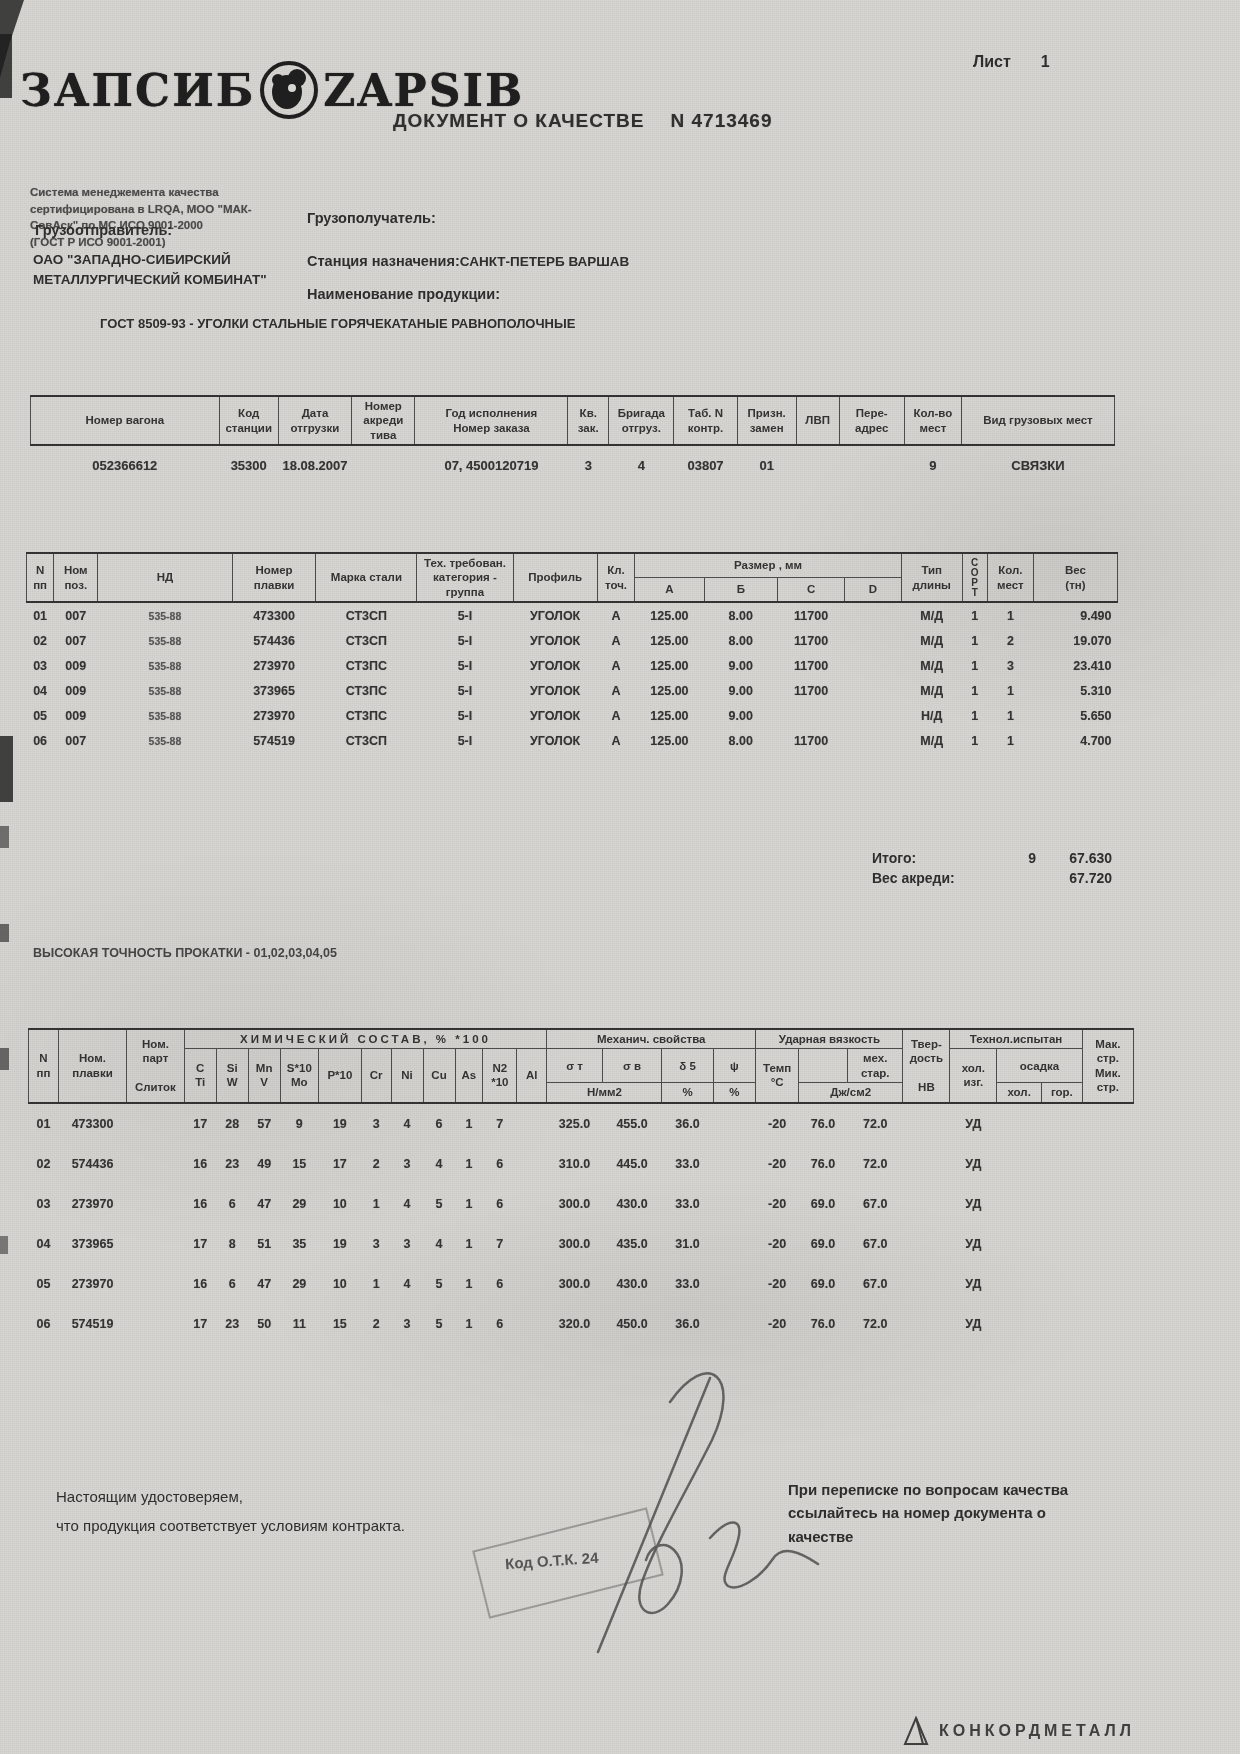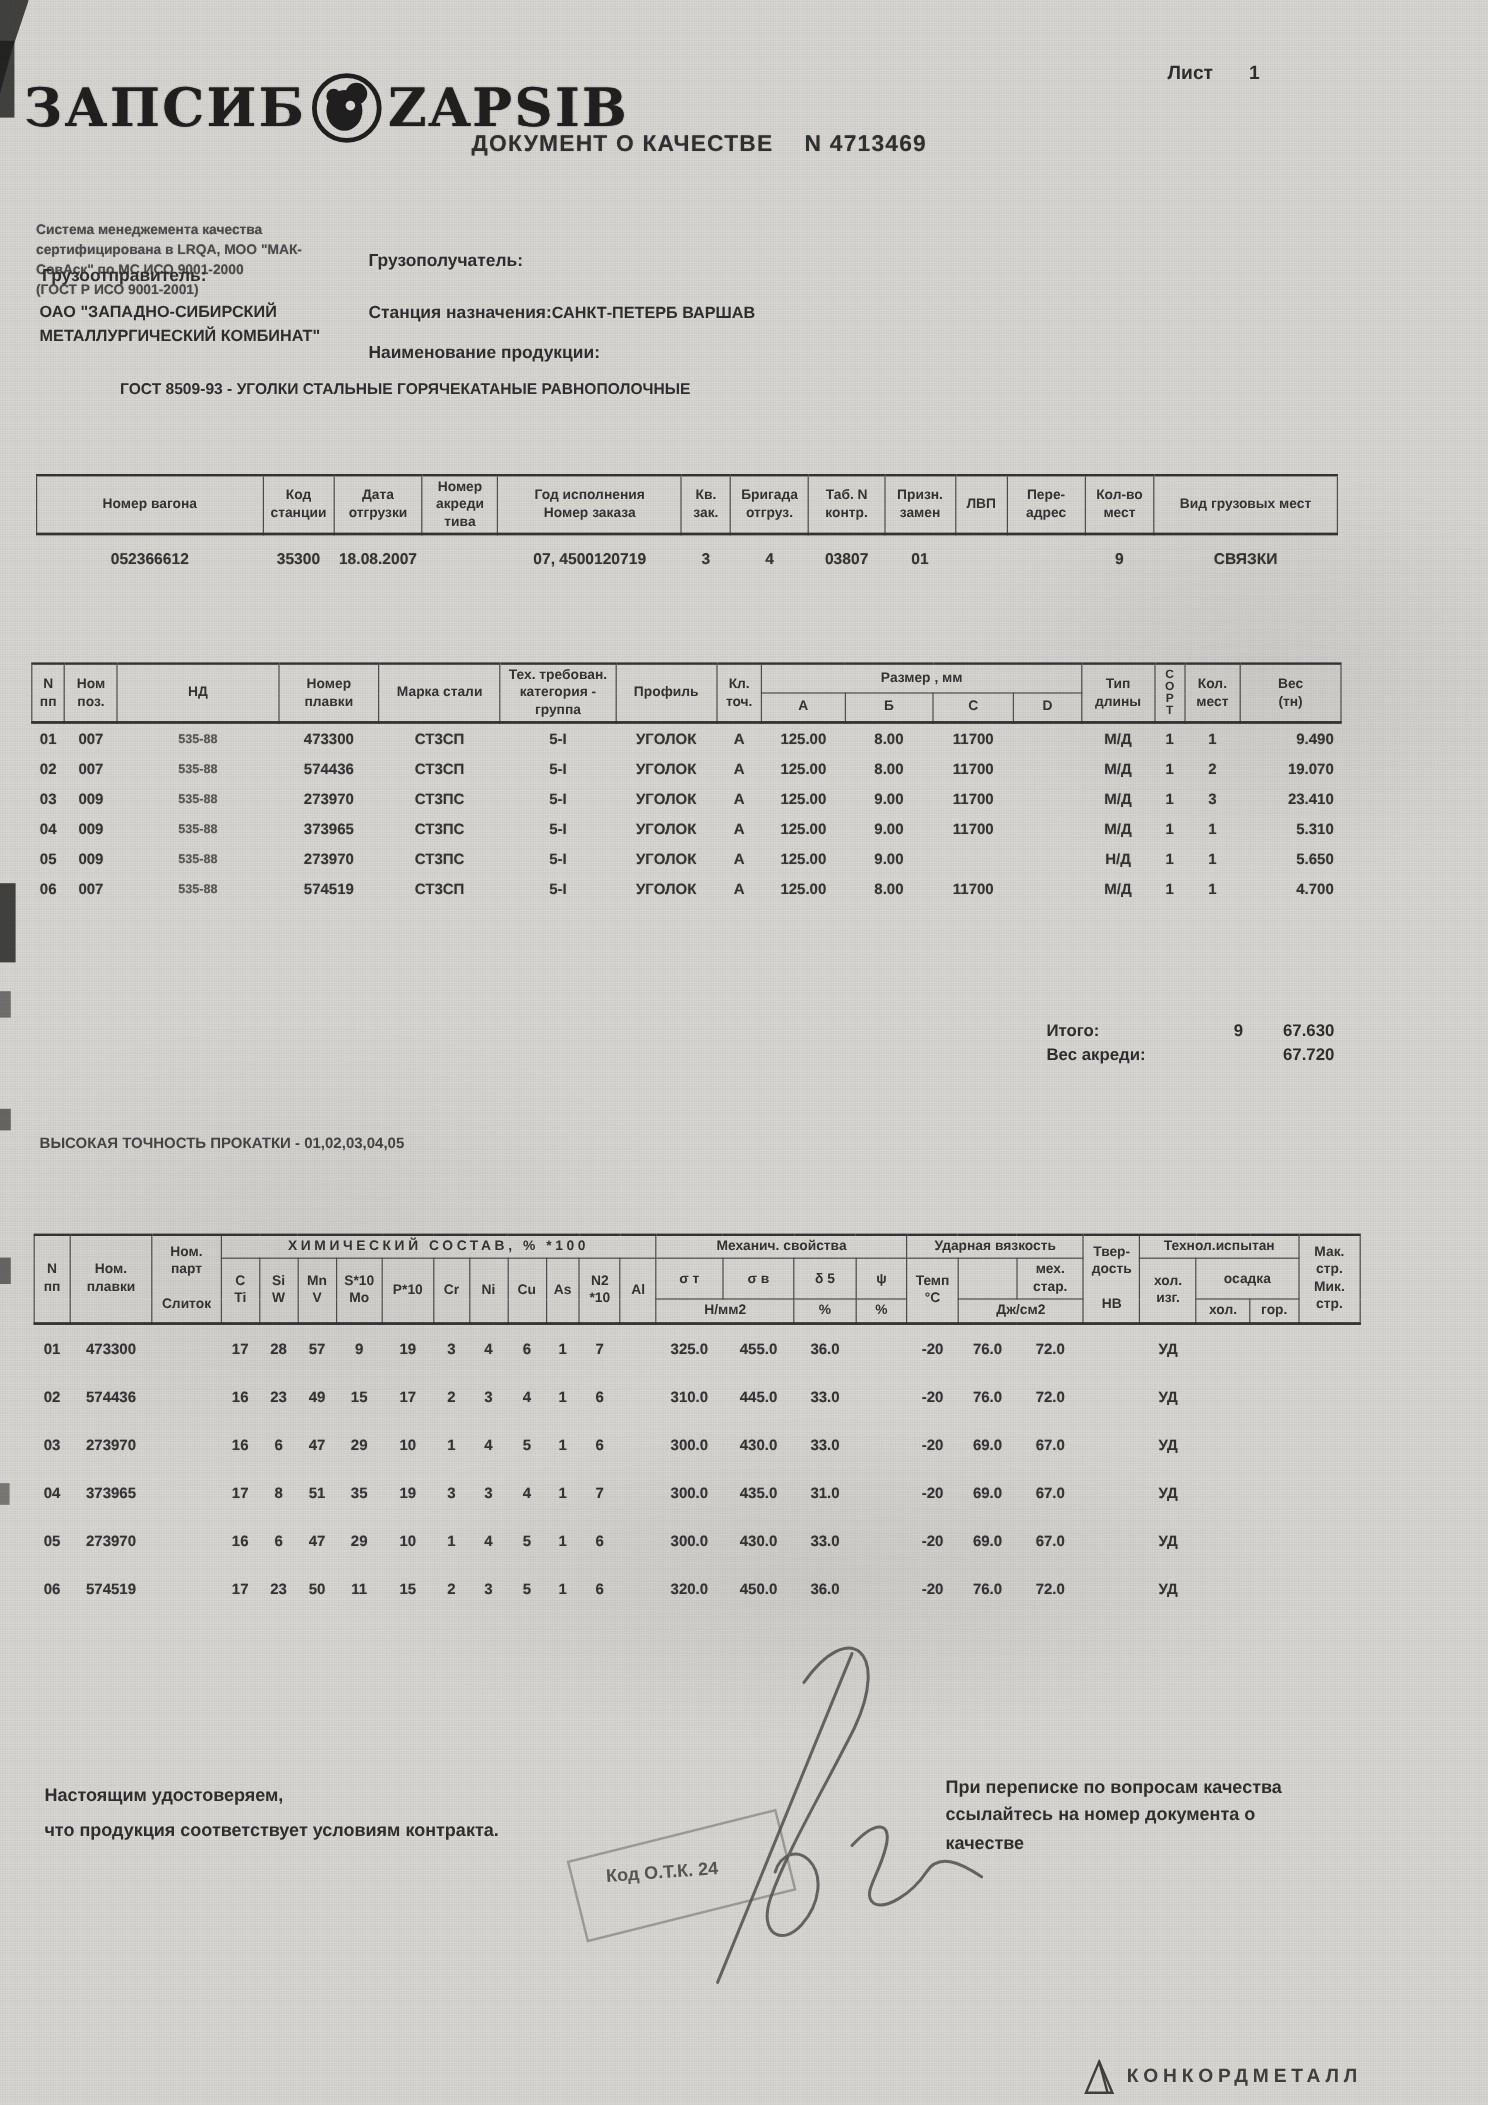--- a/index.html
+++ b/index.html
@@ -58,21 +58,21 @@
   #t3{position:absolute;left:28px;top:1028px;width:1106px;}
   #t3 tbody td{padding-top:13px;padding-bottom:13px;}
 
   .totals{position:absolute;left:872px;top:850px;font-size:14px;font-weight:bold;}
   .totals .row{display:flex;margin-bottom:4px;}
   .totals .tl{width:118px;}
   .totals .tv1{width:46px;text-align:right;}
   .totals .tv2{width:76px;text-align:right;}
   .note-line{position:absolute;left:33px;top:946px;font-size:12.5px;font-weight:bold;color:#444;}
 
-  .certify{position:absolute;left:37px;top:1483px;font-size:15px;font-weight:bold;line-height:1.9;}
+  .certify{position:absolute;left:56px;top:1483px;font-size:15px;font-weight:normal;line-height:1.9;}
   .quality-note{position:absolute;left:788px;top:1478px;width:370px;font-size:15px;font-weight:bold;line-height:1.55;}
   .otk{position:absolute;left:505px;top:1552px;font-size:15px;font-weight:bold;color:#555;transform:rotate(-4deg);}
   .stamp-box{position:absolute;left:478px;top:1528px;width:176px;height:66px;border:2px solid rgba(85,85,85,.45);transform:rotate(-14deg);}
   .brand{position:absolute;left:903px;top:1716px;display:flex;align-items:center;font-size:16px;font-weight:bold;letter-spacing:4px;color:#3f3f3f;}
   .brand svg{margin-right:10px;}
 </style>
 </head>
 <body>
 
 <div id="page">

